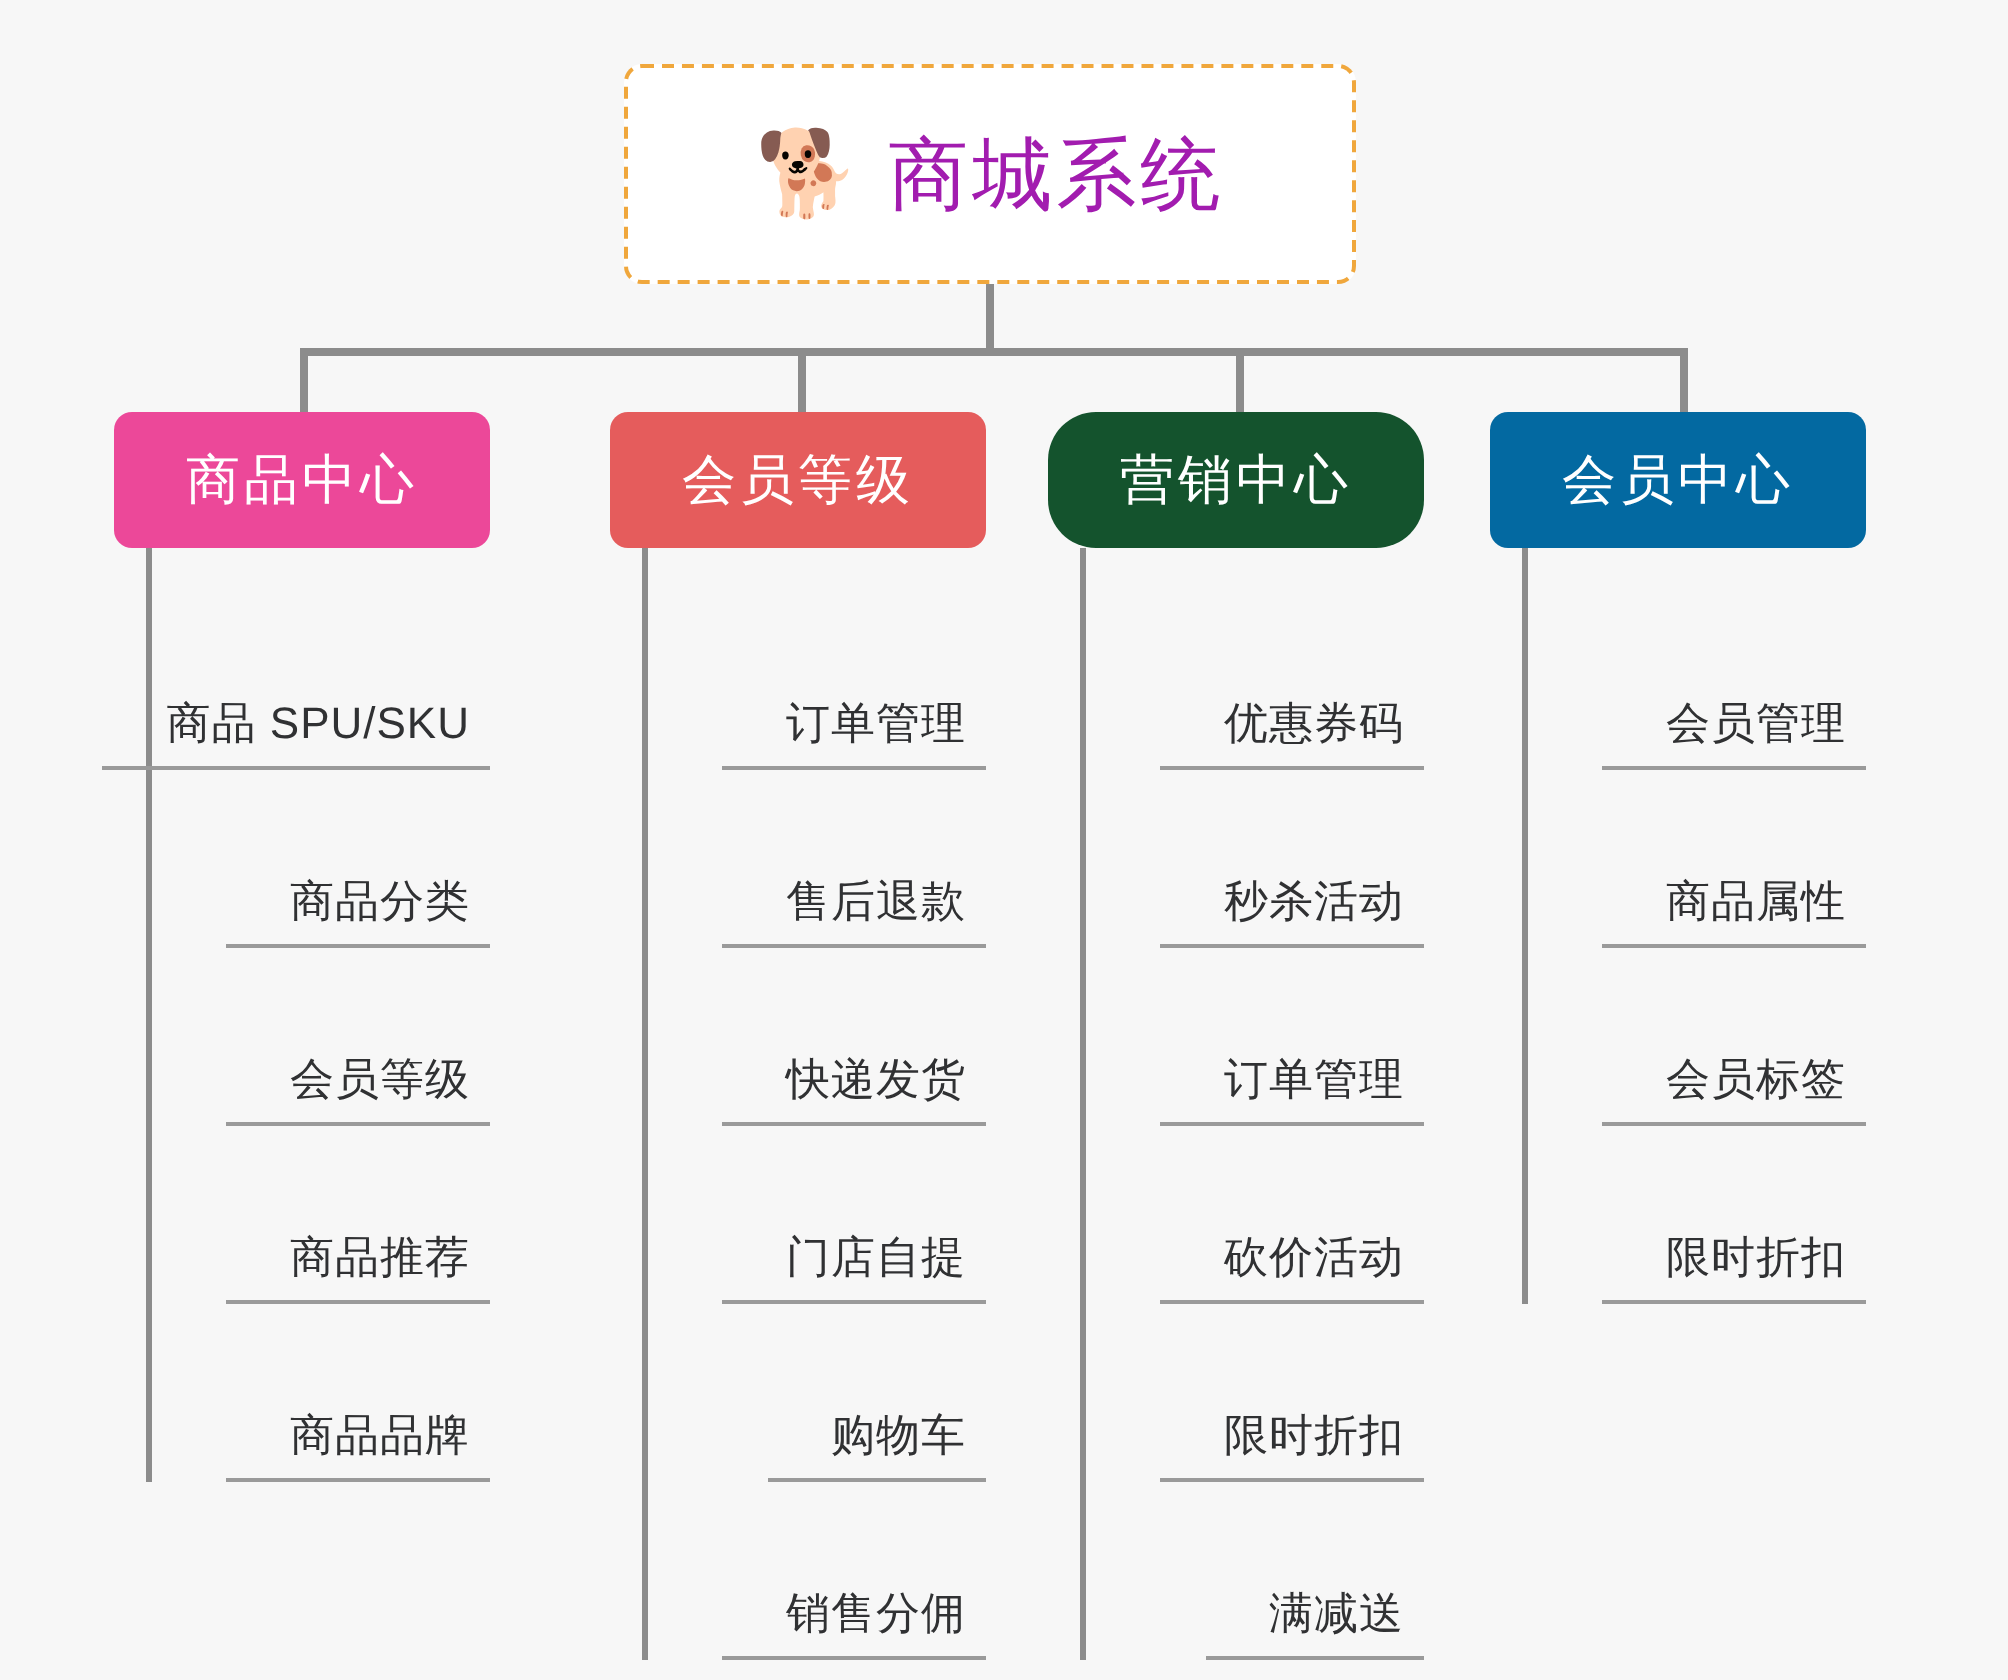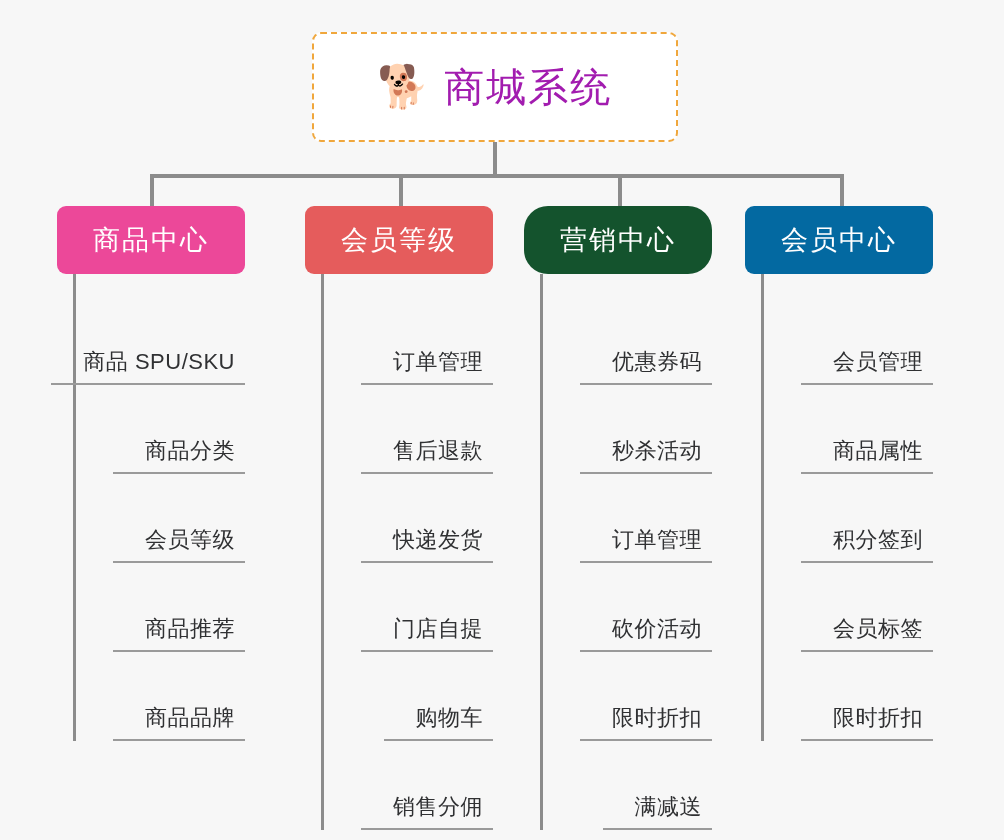--- a/index.html
+++ b/index.html
@@ -243,23 +243,20 @@
     </div>
     <div class="leaf-stub"></div>
     <div class="leaf-list">
       <div class="leaf-item">
           <span class="leaf-label">会员管理</span>
         </div>
       <div class="leaf-item">
           <span class="leaf-label">商品属性</span>
         </div>
       <div class="leaf-item">
-          <span class="leaf-label">积分签到</span>
-        </div>
-      <div class="leaf-item">
           <span class="leaf-label">会员标签</span>
         </div>
       <div class="leaf-item">
           <span class="leaf-label">限时折扣</span>
         </div>
     </div>
   </div>
 
 </div>
 

